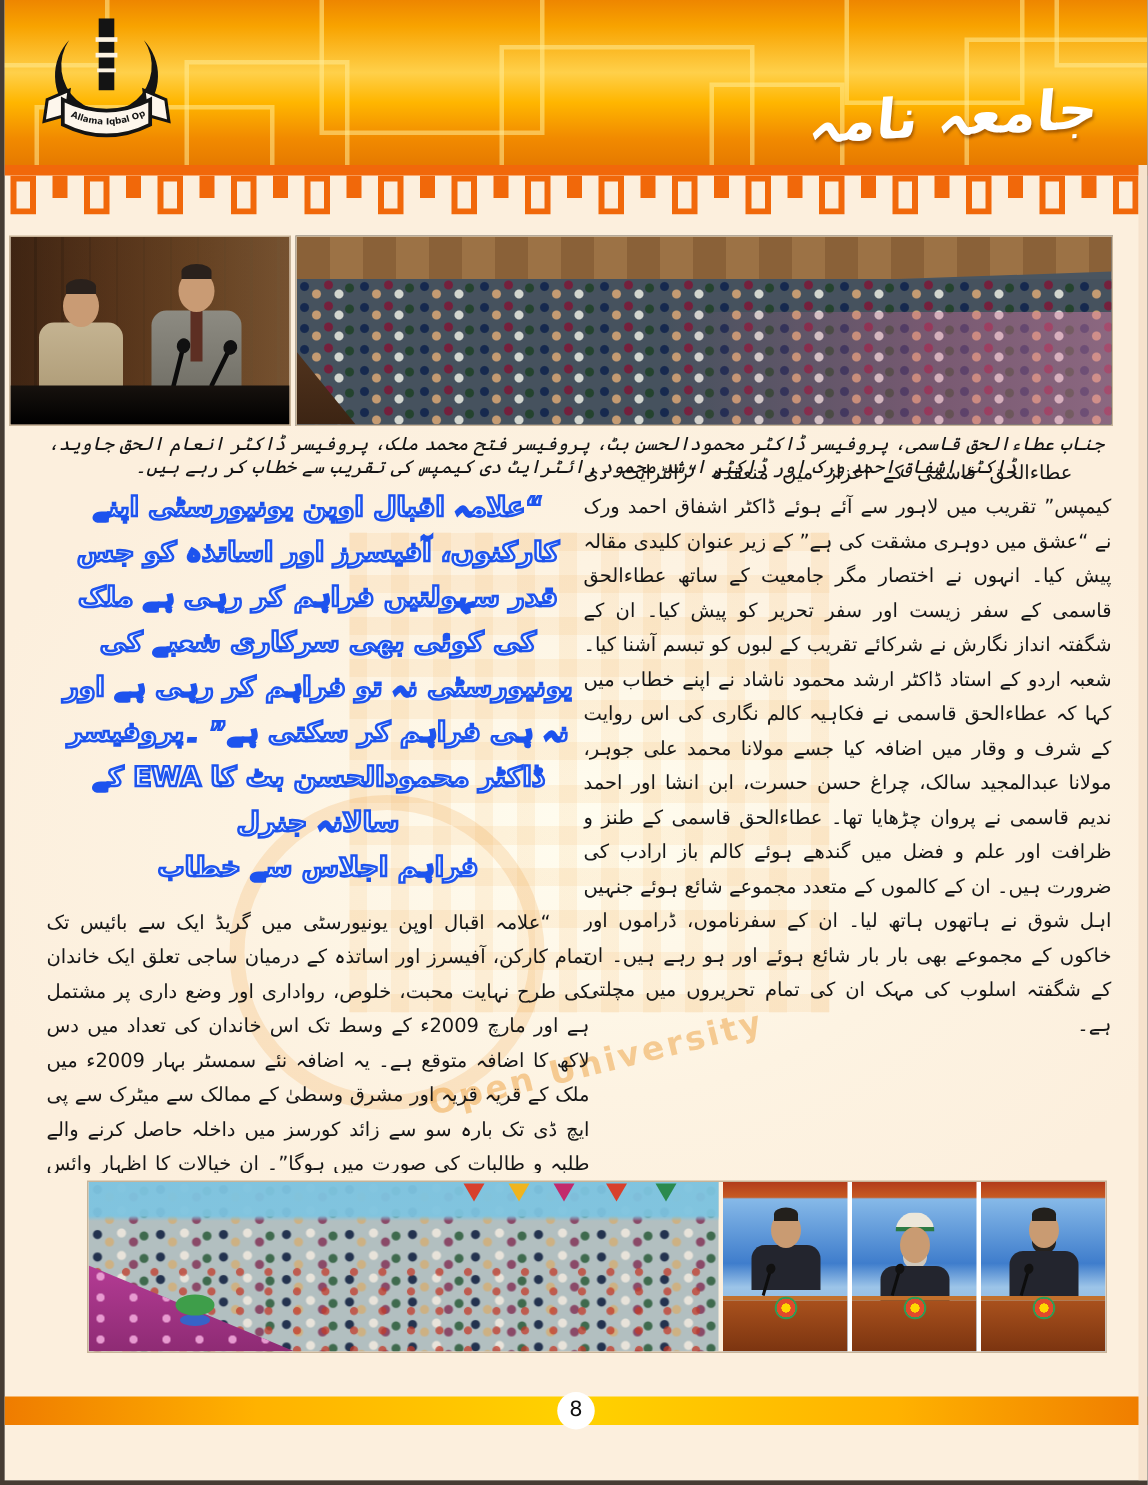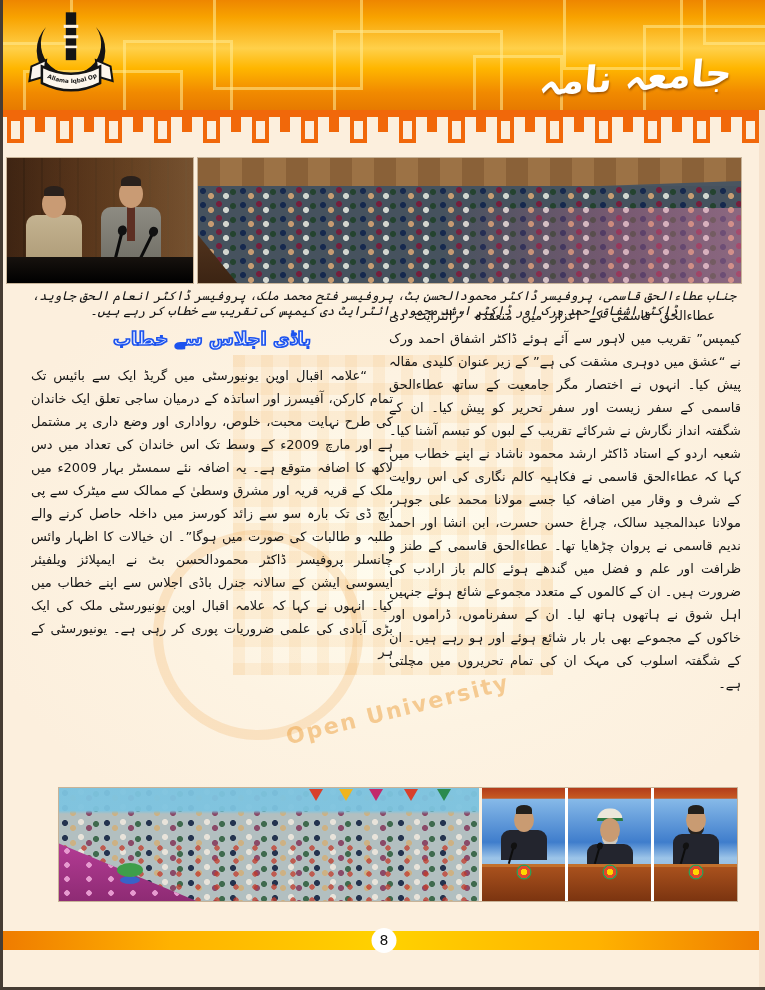--- a/index.html
+++ b/index.html
@@ -248,21 +248,22 @@
   <p class="caption caption-top">جناب عطاءالحق قاسمی، پروفیسر ڈاکٹر محمودالحسن بٹ، پروفیسر فتح محمد ملک، پروفیسر ڈاکٹر انعام الحق جاوید، ڈاکٹر اشفاق احمد ورک اور ڈاکٹر ارشد محمود رائٹرایٹ دی کیمپس کی تقریب سے خطاب کر رہے ہیں۔</p>
 
   <div class="watermark">
     <div class="wm-square"></div>
     <div class="wm-ring"></div>
     <div class="wm-text">Open University</div>
   </div>
 
   <section class="col col-left">
     <div class="quote">
-      <span class="q-last">باڈی اجلاس سے خطاب</span>
+      <span>“علامہ اقبال اوپن یونیورسٹی اپنے کارکنوں، آفیسرز اور اساتذہ کو جس قدر سہولتیں فراہم کر رہی ہے ملک کی کوئی بھی سرکاری شعبے کی یونیورسٹی نہ تو فراہم کر رہی ہے اور نہ ہی فراہم کر سکتی ہے” ۔پروفیسر ڈاکٹر محمودالحسن بٹ کا EWA کے سالانہ جنرل</span>
+      <span class="q-last">فراہم اجلاس سے خطاب</span>
     </div>
     <p class="body-p indent">“علامہ اقبال اوپن یونیورسٹی میں گریڈ ایک سے بائیس تک تمام کارکن، آفیسرز اور اساتذہ کے درمیان ساجی تعلق ایک خاندان کی طرح نہایت محبت، خلوص، رواداری اور وضع داری پر مشتمل ہے اور مارچ 2009ء کے وسط تک اس خاندان کی تعداد میں دس لاکھ کا اضافہ متوقع ہے۔ یہ اضافہ نئے سمسٹر بہار 2009ء میں ملک کے قریہ قریہ اور مشرق وسطیٰ کے ممالک سے میٹرک سے پی ایچ ڈی تک بارہ سو سے زائد کورسز میں داخلہ حاصل کرنے والے طلبہ و طالبات کی صورت میں ہوگا”۔ ان خیالات کا اظہار وائس چانسلر پروفیسر ڈاکٹر محمودالحسن بٹ نے ایمپلائز ویلفیئر ایسوسی ایشن کے سالانہ جنرل باڈی اجلاس سے اپنے خطاب میں کیا۔ انہوں نے کہا کہ علامہ اقبال اوپن یونیورسٹی ملک کی ایک بڑی آبادی کی علمی ضروریات پوری کر رہی ہے۔ یونیورسٹی کے ہر</p>
   </section>
 
   <section class="col col-right">
     <p class="body-p indent">عطاءالحق قاسمی کے اعزاز میں منعقدہ “رائٹرایٹ دی کیمپس” تقریب میں لاہور سے آئے ہوئے ڈاکٹر اشفاق احمد ورک نے “عشق میں دوہری مشقت کی ہے” کے زیر عنوان کلیدی مقالہ پیش کیا۔ انہوں نے اختصار مگر جامعیت کے ساتھ عطاءالحق قاسمی کے سفر زیست اور سفر تحریر کو پیش کیا۔ ان کے شگفتہ انداز نگارش نے شرکائے تقریب کے لبوں کو تبسم آشنا کیا۔ شعبہ اردو کے استاد ڈاکٹر ارشد محمود ناشاد نے اپنے خطاب میں کہا کہ عطاءالحق قاسمی نے فکاہیہ کالم نگاری کی اس روایت کے شرف و وقار میں اضافہ کیا جسے مولانا محمد علی جوہر، مولانا عبدالمجید سالک، چراغ حسن حسرت، ابن انشا اور احمد ندیم قاسمی نے پروان چڑھایا تھا۔ عطاءالحق قاسمی کے طنز و ظرافت اور علم و فضل میں گندھے ہوئے کالم باز ارادب کی ضرورت ہیں۔ ان کے کالموں کے متعدد مجموعے شائع ہوئے جنہیں اہل شوق نے ہاتھوں ہاتھ لیا۔ ان کے سفرناموں، ڈراموں اور خاکوں کے مجموعے بھی بار بار شائع ہوئے اور ہو رہے ہیں۔ ان کے شگفتہ اسلوب کی مہک ان کی تمام تحریروں میں مچلتی ہے۔</p>
   </section>
 
   <section class="photo photo-stage">
     <div class="stage-crowd"></div>

